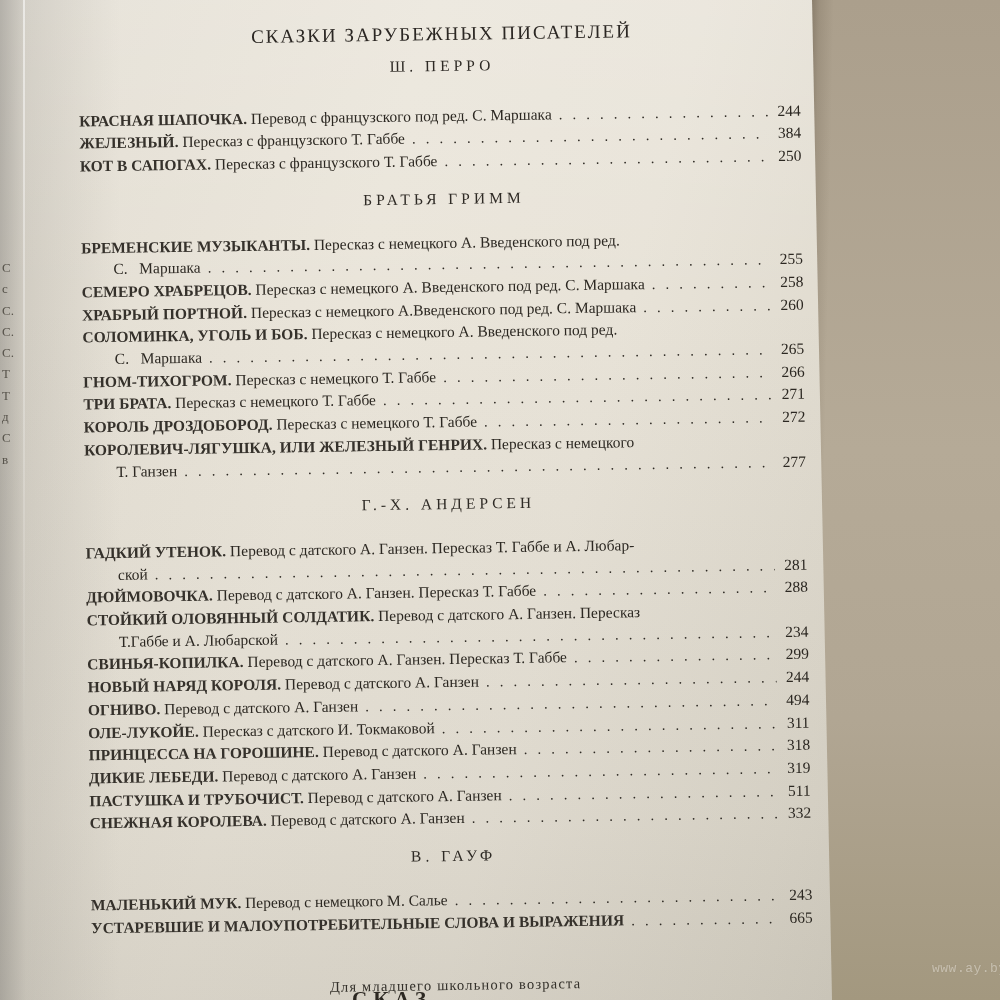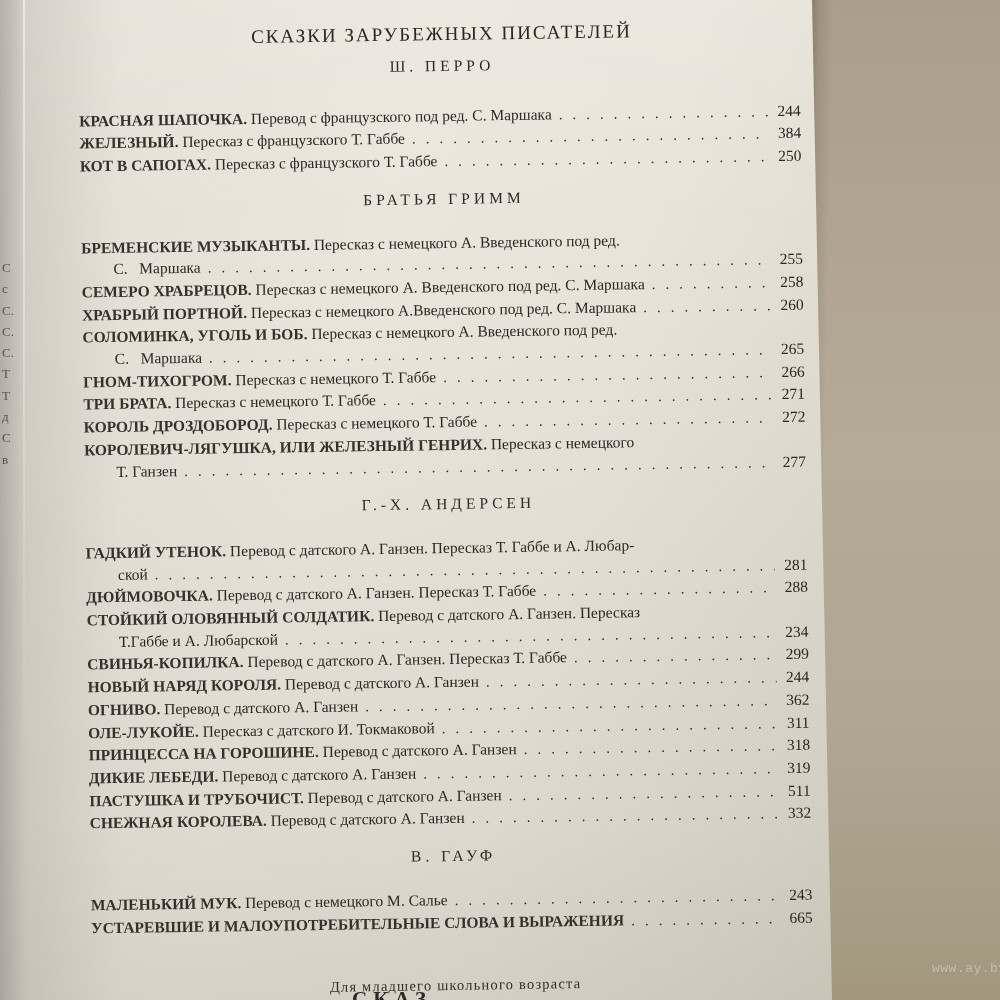--- a/index.html
+++ b/index.html
@@ -197,21 +197,21 @@
           <div class="row">
             <span class="etitle">НОВЫЙ НАРЯД КОРОЛЯ.</span>
             <span class="edesc">&nbsp;Перевод с датского А. Ганзен</span>
             <span class="leader">......................................................................</span>
             <span class="pageno">244</span>
           </div>
           <div class="row">
             <span class="etitle">ОГНИВО.</span>
             <span class="edesc">&nbsp;Перевод с датского А. Ганзен</span>
             <span class="leader">......................................................................</span>
-            <span class="pageno">362</span>
+            <span class="pageno">494</span>
           </div>
           <div class="row">
             <span class="etitle">ОЛЕ-ЛУКОЙЕ.</span>
             <span class="edesc">&nbsp;Пересказ с датского И. Токмаковой</span>
             <span class="leader">......................................................................</span>
             <span class="pageno">311</span>
           </div>
           <div class="row">
             <span class="etitle">ПРИНЦЕССА НА ГОРОШИНЕ.</span>
             <span class="edesc">&nbsp;Перевод с датского А. Ганзен</span>

